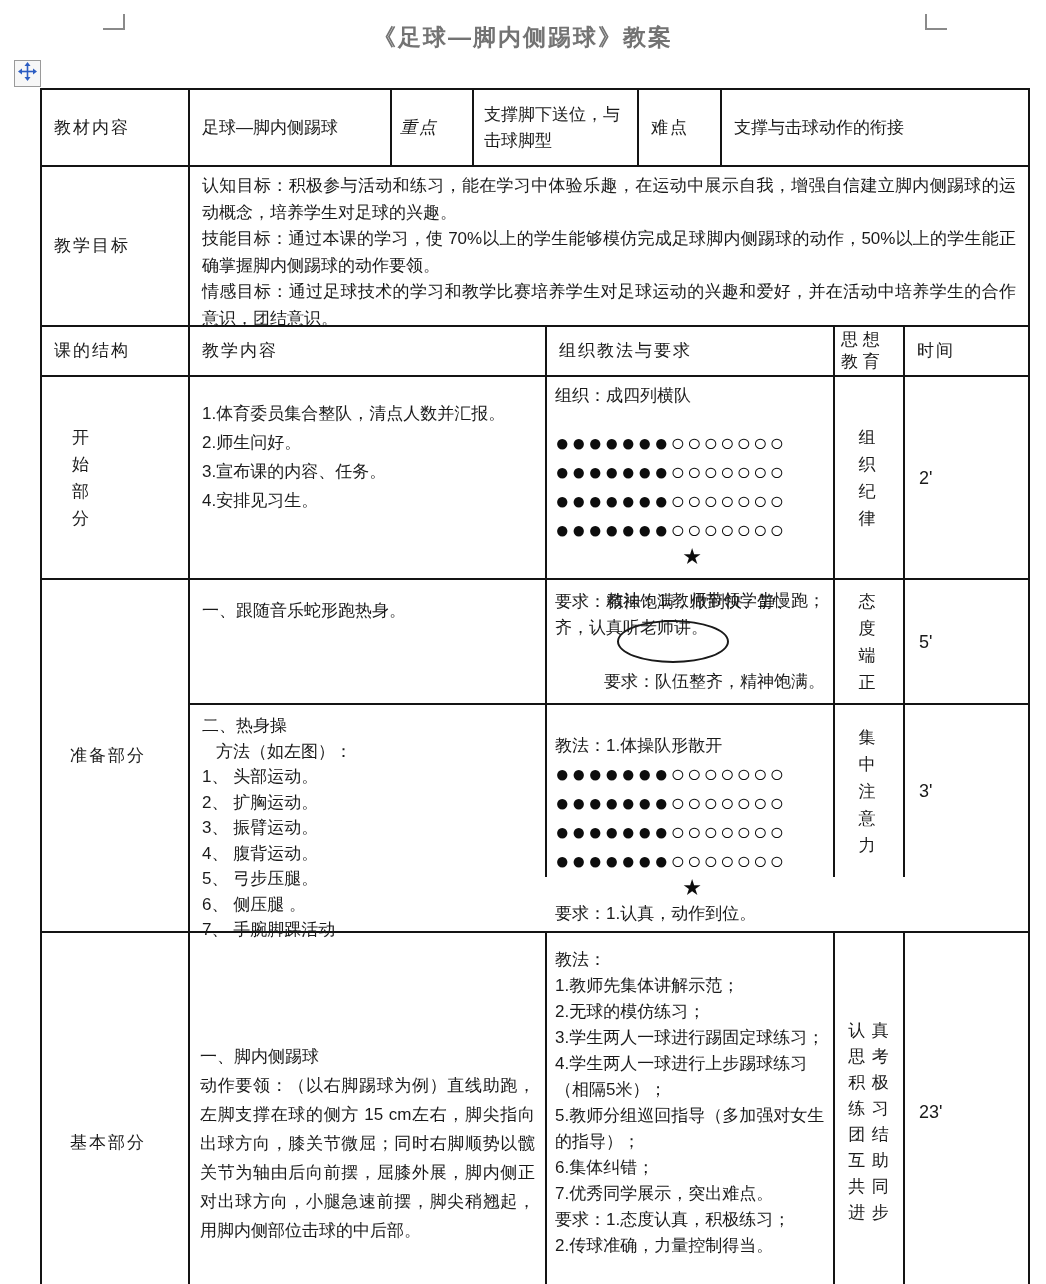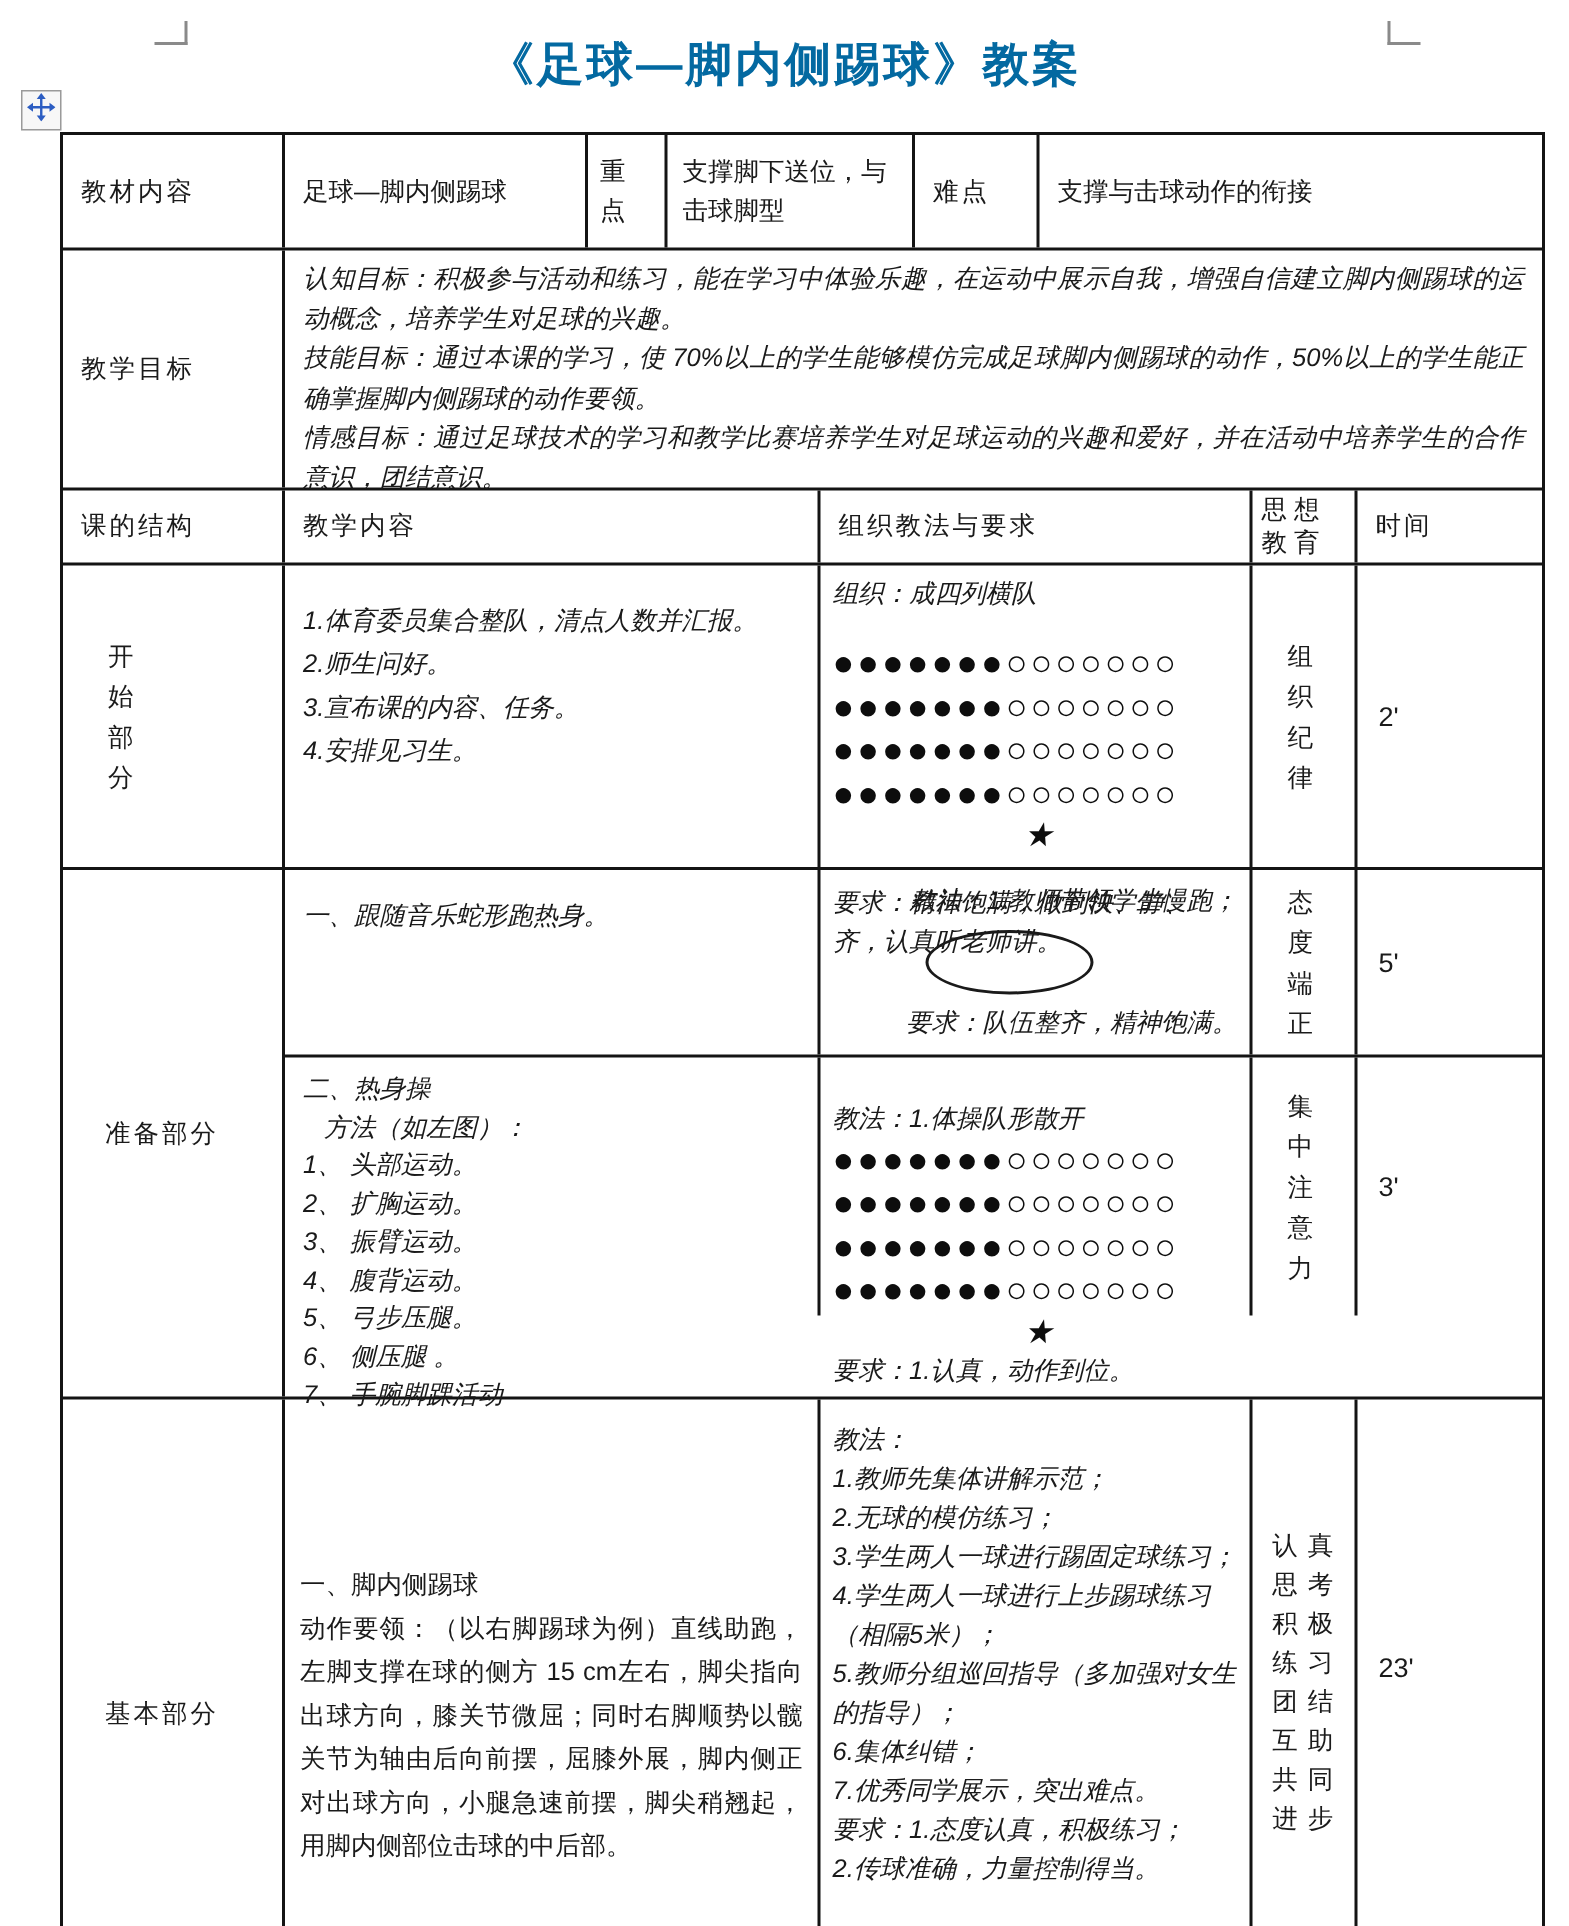--- a/index.html
+++ b/index.html
@@ -16,55 +16,55 @@
   .crop-mark { position:absolute; width:22px; height:16px; }
   .crop-left  { left:103px; top:14px; border-right:2px solid #8a8a8a; border-bottom:2px solid #8a8a8a; }
   .crop-right { left:925px; top:14px; border-left:2px solid #8a8a8a; border-bottom:2px solid #8a8a8a; }
   .move-handle {
     position:absolute; left:14px; top:60px; width:27px; height:27px;
     background:#f7f7f7; border:1px solid #9a9a9a;
     display:flex; align-items:center; justify-content:center;
   }
   .doc-title {
     position:absolute; left:0; top:22px; width:100%;
-    text-align:center; font-size:31px; font-weight:bold; letter-spacing:2px;
-    color:#0369a1;
+    text-align:center; font-size:23px; font-weight:bold; letter-spacing:2px;
+    color:#737373;
   }
   
   .doc-table {
     position:absolute; left:40px; top:88px; width:990px;
     border:2px solid #141414; border-bottom:none;
     font-size:17px; line-height:26px;
   }
   .trow { display:flex; width:100%; border-bottom:2px solid #141414; }
   .trow:last-child { border-bottom:none; }
   .cell { border-right:2px solid #141414; padding:8px 12px; display:flex; flex-direction:column; justify-content:center; }
   .cell:last-child { border-right:none; flex:1; }
-  .c-top { justify-content:flex-start;font-style:italic; }
+  .c-top { justify-content:flex-start; }
   .label-cell { letter-spacing:2px; }
   .vtext { width:1.25em; word-break:break-all; line-height:27px; letter-spacing:0; }
   .dots-block { width:274px; text-align:left; }
   .dots-row { font-size:24px; letter-spacing:2px; line-height:29px; white-space:nowrap; color:#0d0d0d; }
   .star-row { text-align:center; font-size:22px; line-height:26px; color:#0d0d0d; }
   .ellipse {
     width:112px; height:45px; border:2px solid #1a1a1a; border-radius:50%;
     margin:6px 0 6px 62px;
   }
   .just { text-align:justify; }
   .r1-h { height:77px; }
   .r2-h { height:160px; }
   .r3-h { height:50px; }
   .r4-h { height:203px; }
   .r7-h { height:420px; border-bottom:none; }
   .goals-p { line-height:26.5px; text-align:justify; }
   .prep-right { display:flex; flex-direction:column; flex:1; }
   .prep-sub { display:flex; width:100%; }
   .prep-sub1 { height:125px; border-bottom:2px solid #141414; }
   .prep-sub2 { height:172px; }
-  .w148 { width:148px; } .w202 { width:202px; } .w65 { width:53px; }
+  .w148 { width:148px; } .w202 { width:202px; } .w65 { width:82px;font-style:italic; }
   .w165 { width:165px; } .w83 { width:83px; } .w357 { width:357px; }
   .w288 { width:288px; } .w70 { width:70px; }
   .time-cell { padding-left:14px; justify-content:center; align-items:flex-start; font-size:18px; }
   .ideo-cell { align-items:center; padding:8px 4px; }
   .pairs div { line-height:26px; letter-spacing:1px; white-space:nowrap; }
 </style>
 </head>
 <body>
 
 <div class="page">

